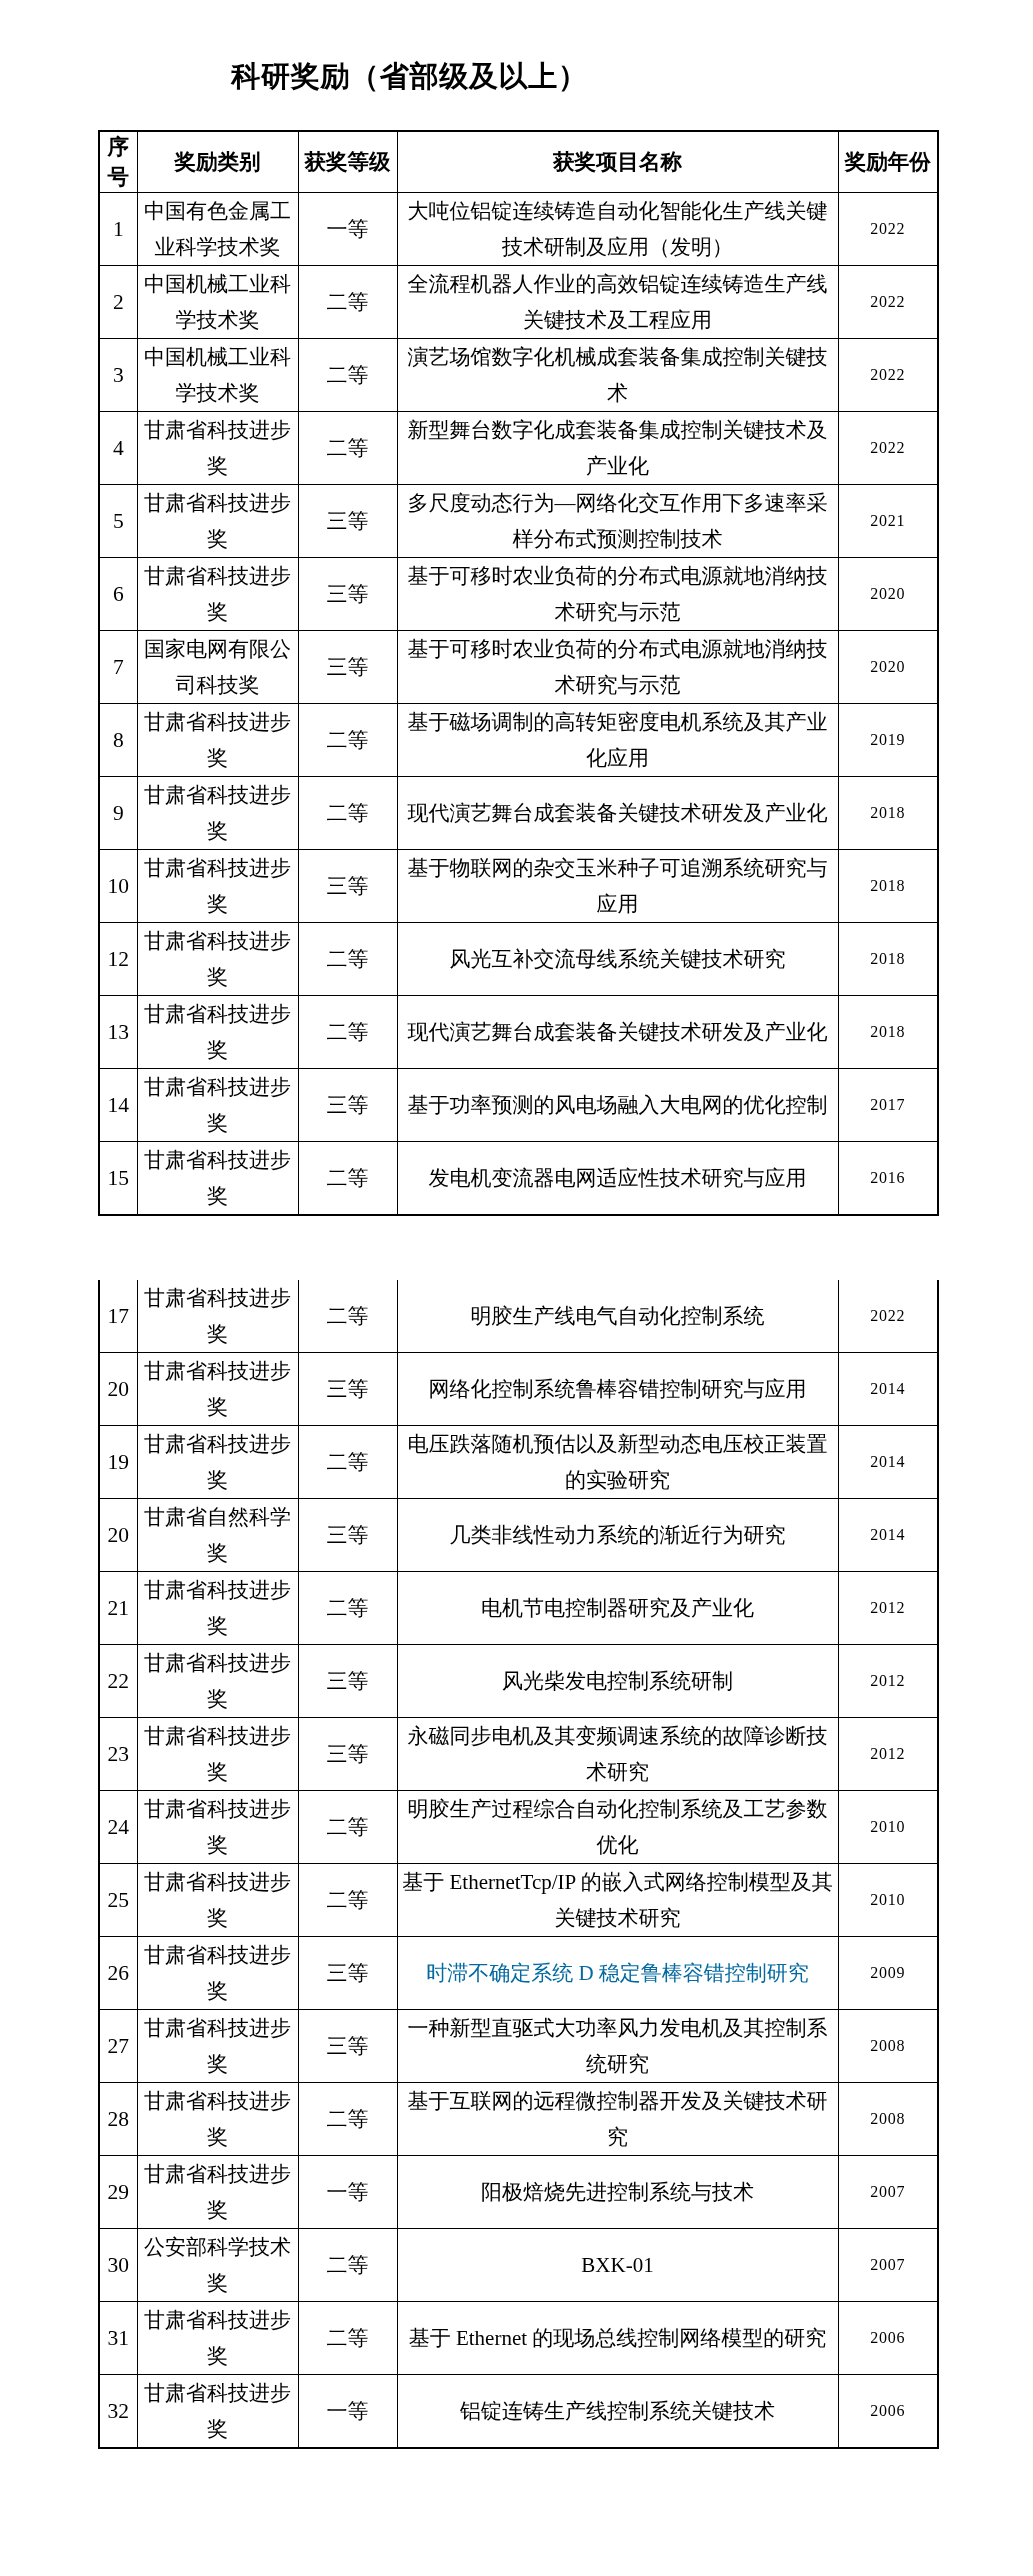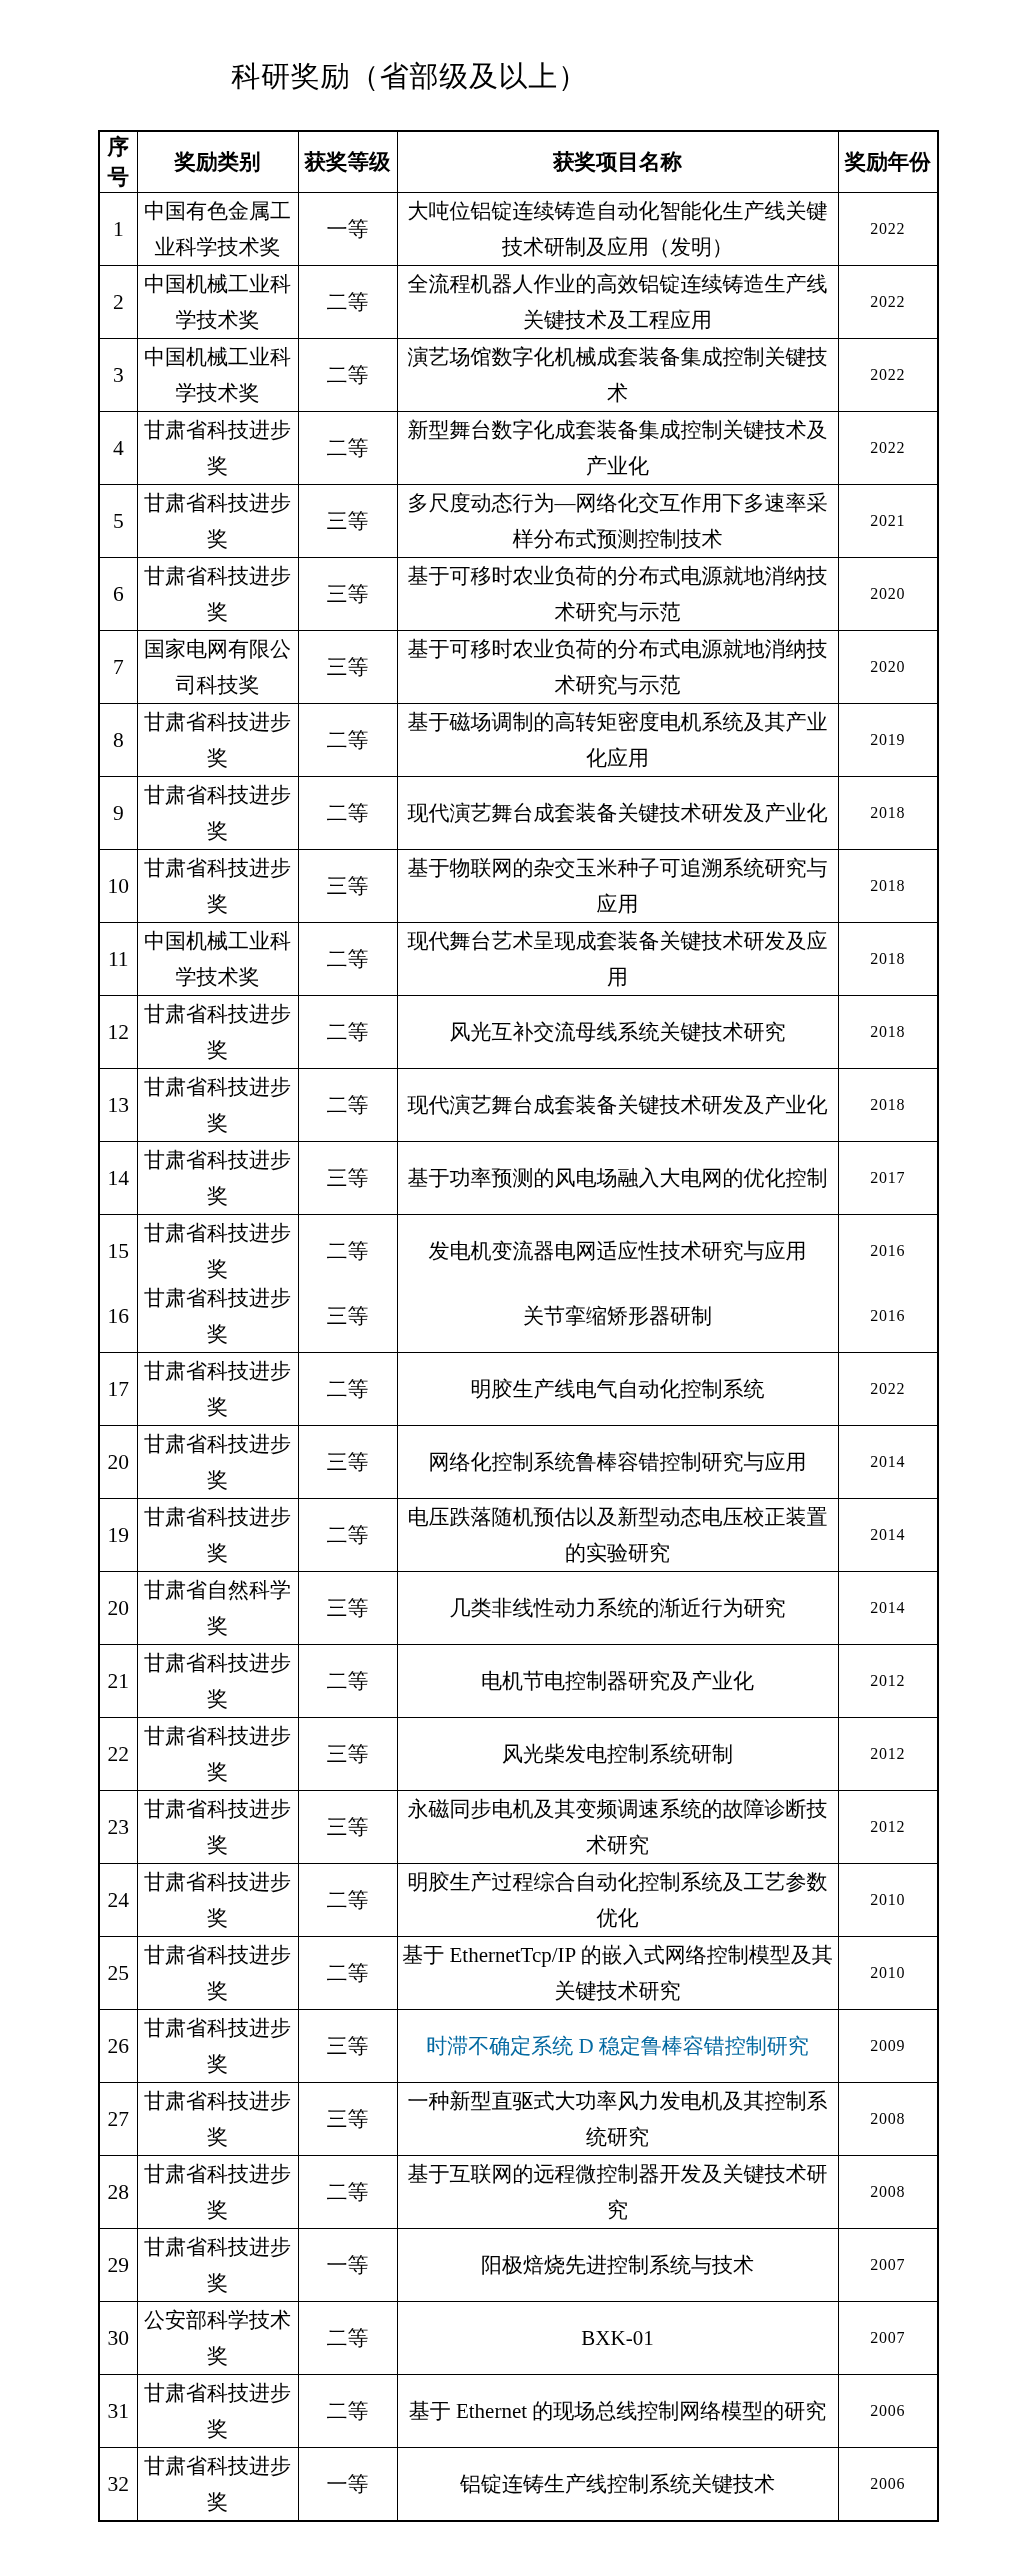--- a/index.html
+++ b/index.html
@@ -3,21 +3,21 @@
 <meta charset="utf-8">
 <style>
   html,body{margin:0;padding:0;background:#ffffff;}
   .page{
     position:relative;width:1033px;height:2576px;background:#ffffff;
     color:#000;font-family:"Liberation Serif",serif;overflow:hidden;
   }
   .doc-title{
     position:absolute;top:57px;left:0;width:819px;text-align:center;
     font-family:"DejaVu Sans","Liberation Sans",sans-serif;
-    font-weight:normal;font-size:29px;letter-spacing:0.7px;white-space:nowrap;
+    font-weight:bold;font-size:29px;letter-spacing:0.7px;white-space:nowrap;
   }
   table.awards{
     position:absolute;left:98px;border-collapse:collapse;table-layout:fixed;
     background:#ffffff;border:2.6px solid #000;
   }
   #table-part1{top:130px;}
   #table-part2{top:1280px;border-top:0;}
   #table-part2 tr:first-child td{border-top:0;}
   th,td{
     border:1.3px solid #000;text-align:center;vertical-align:middle;
@@ -123,27 +123,20 @@
       <td class="c-year">2018</td>
     </tr>
         <tr>
       <td class="c-no">10</td>
       <td class="c-cat">甘肃省科技进步奖</td>
       <td class="c-grade">三等</td>
       <td class="c-proj">基于物联网的杂交玉米种子可追溯系统研究与应用</td>
       <td class="c-year">2018</td>
     </tr>
         <tr>
-      <td class="c-no">11</td>
-      <td class="c-cat">中国机械工业科学技术奖</td>
-      <td class="c-grade">二等</td>
-      <td class="c-proj">现代舞台艺术呈现成套装备关键技术研发及应用</td>
-      <td class="c-year">2018</td>
-    </tr>
-        <tr>
       <td class="c-no">12</td>
       <td class="c-cat">甘肃省科技进步奖</td>
       <td class="c-grade">二等</td>
       <td class="c-proj">风光互补交流母线系统关键技术研究</td>
       <td class="c-year">2018</td>
     </tr>
         <tr>
       <td class="c-no">13</td>
       <td class="c-cat">甘肃省科技进步奖</td>
       <td class="c-grade">二等</td>
@@ -170,27 +163,20 @@
   <table class="awards" id="table-part2">
     <colgroup>
       <col style="width:38px">
         <col style="width:161px">
         <col style="width:99px">
       <col style="width:441px">
         <col style="width:100px">
     </colgroup>
     <tbody id="tbody-1">
         <tr>
-      <td class="c-no">16</td>
-      <td class="c-cat">甘肃省科技进步奖</td>
-      <td class="c-grade">三等</td>
-      <td class="c-proj">关节挛缩矫形器研制</td>
-      <td class="c-year">2016</td>
-    </tr>
-        <tr>
       <td class="c-no">17</td>
       <td class="c-cat">甘肃省科技进步奖</td>
       <td class="c-grade">二等</td>
       <td class="c-proj">明胶生产线电气自动化控制系统</td>
       <td class="c-year">2022</td>
     </tr>
         <tr>
       <td class="c-no">20</td>
       <td class="c-cat">甘肃省科技进步奖</td>
       <td class="c-grade">三等</td>

